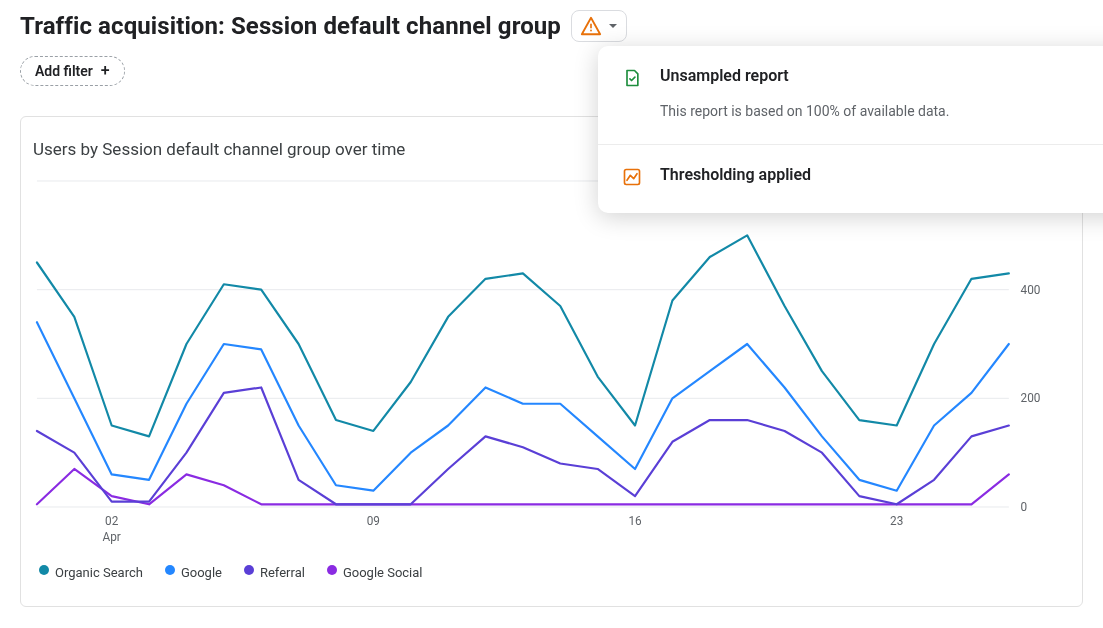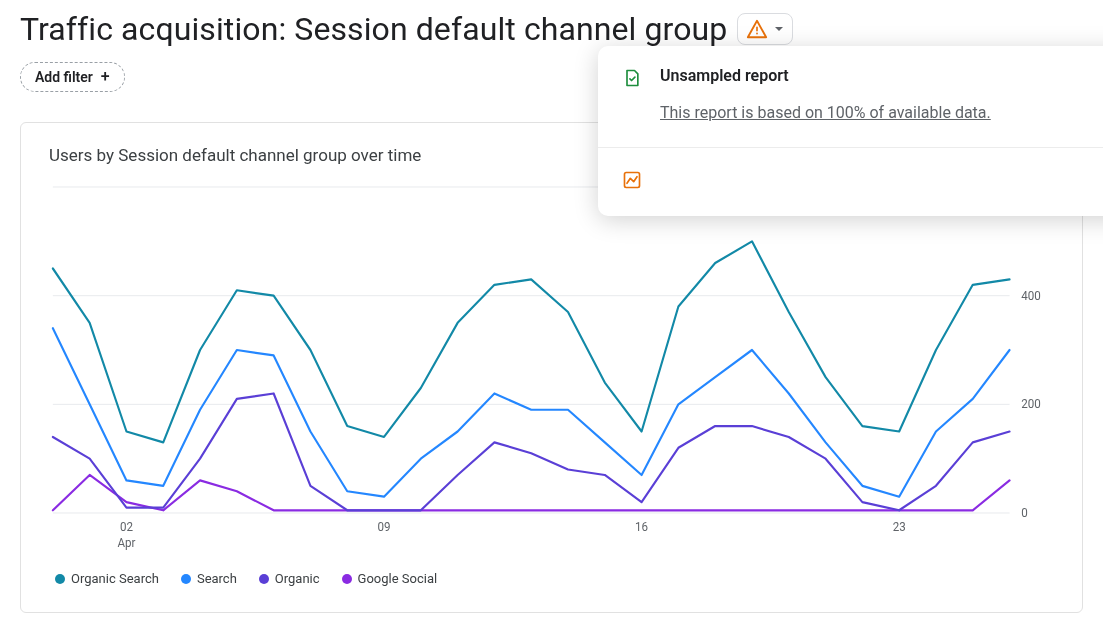--- a/index.html
+++ b/index.html
@@ -9,22 +9,22 @@
     background: #fff;
     color: #202124;
     padding: 10px 20px 20px 20px;
   }
   .header-row {
     display: flex;
     align-items: center;
     gap: 10px;
   }
   .page-title {
-    font-size: 32px;
-    font-weight: 400;
+    font-size: 24px;
+    font-weight: 700;
     color: #202124;
     letter-spacing: 0.1px;
   }
   .quality-badge {
     display: inline-flex;
     align-items: center;
     gap: 6px;
     border: 1px solid #dadce0;
     border-radius: 8px;
     padding: 4px 8px;
@@ -50,21 +50,21 @@
   .plus {
     font-size: 16px;
     font-weight: 500;
     line-height: 1;
   }
 
   .card {
     margin-top: 30px;
     border: 1px solid #e1e1e1;
     border-radius: 6px;
-    padding: 22px 28px 26px 28px;
+    padding: 22px 28px 26px 12px;
     position: relative;
   }
   .card-title {
     font-size: 17px;
     font-weight: 400;
     color: #3c4043;
     margin-bottom: 18px;
   }
 
   .chart-wrap {
@@ -77,21 +77,21 @@
   .axis-text { font-size: 12px; fill: #5f6368; }
 
   .legend-row {
     display: flex;
     gap: 22px;
     margin-top: 18px;
     padding-left: 6px;
   }
   .legend-item {
     display: inline-flex;
-    align-items: center;
+    align-items: flex-start;
     gap: 6px;
     font-size: 13px;
     color: #3c4043;
   }
   .legend-dot { width: 10px; height: 10px; border-radius: 50%; }
 
   
   .popover {
     position: absolute;
     top: 46px;
@@ -105,21 +105,21 @@
   }
   .pop-item {
     padding: 20px 24px 22px 24px;
     border-top: 1px solid #ececec;
     display: flex;
     gap: 18px;
   }
   .pop-item:first-child { border-top: none; }
   .pop-icon-box { width: 20px; flex: 0 0 20px; padding-top: 2px; }
   .pop-title { font-size: 16px; font-weight: 600; color: #202124; line-height: 1.3; }
-  .pop-body { font-size: 16px; color: #5f6368; margin-top: 14px; line-height: 1.5; text-decoration: underline; }
+  .pop-body { font-size: 14px; color: #5f6368; margin-top: 14px; line-height: 1.5; }
   .learn-link { color: #6b29e2; text-decoration: underline; }
 </style>
 </head>
 <body>
 
 
 
 
 <div class="header-row">
   <div class="page-title">Traffic acquisition: Session default channel group</div>
@@ -155,20 +155,21 @@
     </div>
   </div>
   <div class="pop-item">
     <div class="pop-icon-box">
       <svg viewBox="0 0 24 24" width="20" height="20">
         <rect x="3" y="3" width="18" height="18" rx="2" fill="none" stroke="#e8710a" stroke-width="2"></rect>
         <path d="M6 16 L10 10 L14 14 L18 8" fill="none" stroke="#e8710a" stroke-width="2" stroke-linecap="round" stroke-linejoin="round"></path>
       </svg>
     </div>
     <div>
+      <div class="pop-title">Thresholding applied</div>
     </div>
   </div>
 </div>
 
 
 <div class="card">
   <div class="card-title">Users by Session default channel group over time</div>
 
   <div class="chart-wrap">
     <svg class="chart" id="chart-svg" viewBox="0 0 1040 370" preserveAspectRatio="none">
@@ -192,25 +193,25 @@
       </svg>
   </div>
 
   <div class="legend-row" id="legend-row">
       <span class="legend-item">
         <span class="legend-dot" style="background: rgb(18, 137, 167);"></span>
         <span>Organic Search</span>
       </span>
       <span class="legend-item">
         <span class="legend-dot" style="background: rgb(36, 135, 255);"></span>
-        <span>Search</span>
+        <span>Google</span>
       </span>
       <span class="legend-item">
         <span class="legend-dot" style="background: rgb(90, 63, 214);"></span>
-        <span>Organic</span>
+        <span>Referral</span>
       </span>
       <span class="legend-item">
         <span class="legend-dot" style="background: rgb(138, 43, 226);"></span>
         <span>Google Social</span>
       </span>
     </div>
 </div>
 
 
 

